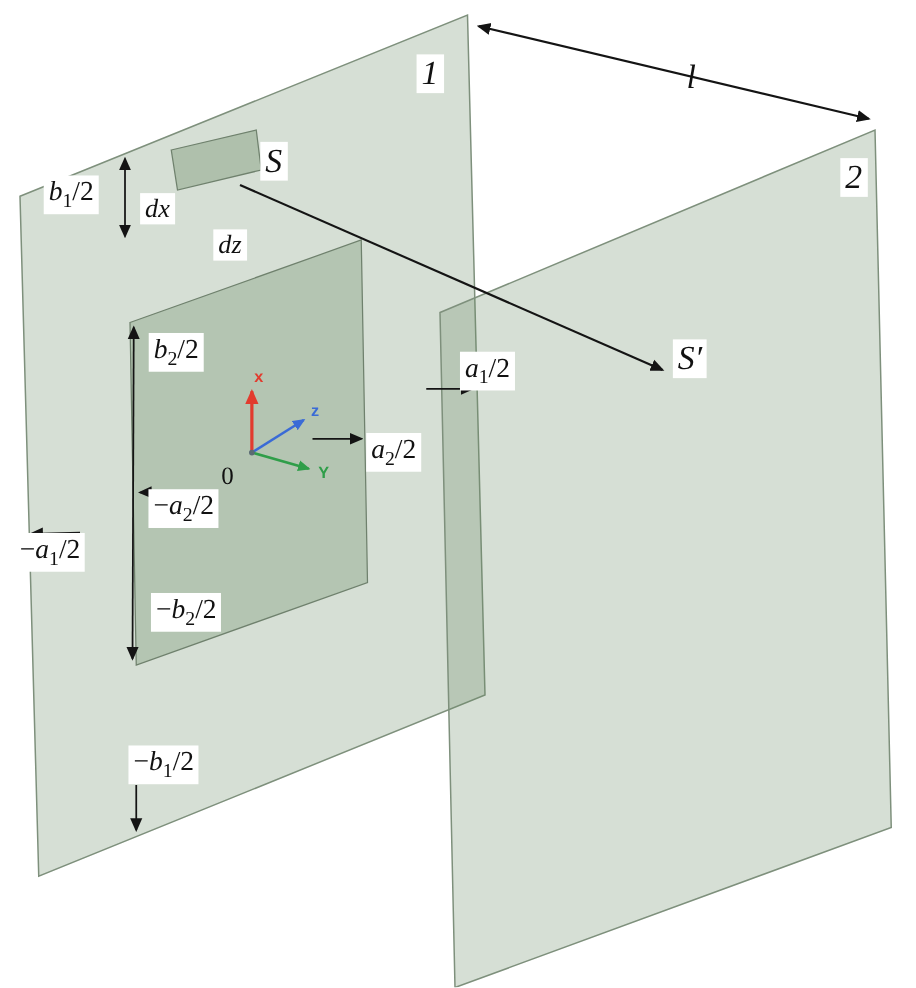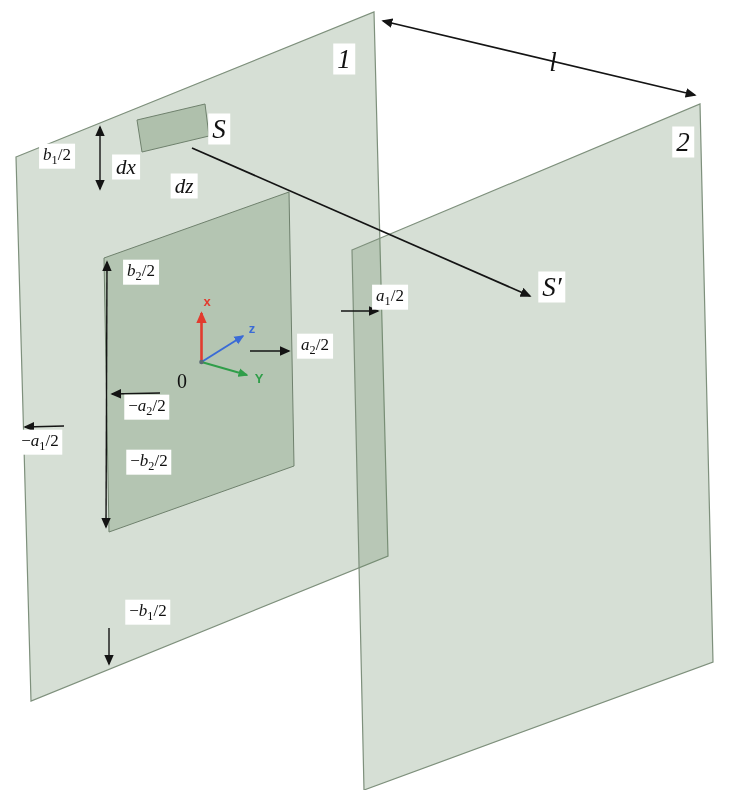--- a/index.html
+++ b/index.html
@@ -4,21 +4,21 @@
 <style>
   html,body{margin:0;padding:0;background:#fff;}
   .canvas{position:relative;width:733px;height:790px;background:#ffffff;overflow:hidden;
           font-family:"Liberation Serif","DejaVu Serif",serif;}
   .canvas svg{position:absolute;left:0;top:0;}
   .plate{fill:rgb(104,138,99);fill-opacity:0.27;stroke:#7e907c;stroke-width:1.2;}
   .inner{fill:rgb(104,138,99);fill-opacity:0.30;stroke:#6f816d;stroke-width:1;}
   .patch{fill:rgb(104,138,99);fill-opacity:0.36;stroke:#6f816d;stroke-width:1;}
   .dim{stroke:#141414;stroke-width:1.4;fill:none;}
   .dim2{stroke:#141414;stroke-width:1.7;fill:none;}
-  .lbl{position:absolute;transform:translate(-50%,-50%);font-size:17px;color:#111;
+  .lbl{position:absolute;transform:translate(-50%,-50%);font-size:22px;color:#111;
        white-space:nowrap;line-height:1;}
   .box{background:#ffffff;padding:2px 4px;}
   .it{font-style:italic;}
   sub{font-size:0.72em;font-style:normal;}
   .big{font-size:27px;font-style:italic;}
   .med{font-size:21px;font-style:italic;}
   .zero{font-size:20px;}
   .ax{font-family:"Liberation Sans","DejaVu Sans",sans-serif;font-size:13px;
       font-weight:700;font-style:normal;}
   .ax-x{color:#e23b2e;}
@@ -75,45 +75,45 @@
     <line x1="201.5" y1="362" x2="201.5" y2="313" stroke="#e23b2e" stroke-width="2.6" marker-end="url(#mr)"></line>
     <line x1="201.5" y1="362" x2="243" y2="336" stroke="#3a6bd6" stroke-width="2" marker-end="url(#mb)"></line>
     <line x1="201.5" y1="362" x2="247" y2="375" stroke="#2f9e49" stroke-width="2" marker-end="url(#mg)"></line>
     <circle cx="201.5" cy="362" r="2.3" fill="#5a6a74"></circle>
   </svg>
 
   <div class="lbl box" style="left:57px;top:156px"><span class="it">b</span><sub>1</sub><span>/2</span></div>
 
   <div class="lbl box med" style="left:126px;top:167px">dx</div>
 
-  <div class="lbl box med" style="left:184px;top:186px">dz</div>
+  <div class="lbl box med" style="left:184px;top:196px">dz</div>
 
   <div class="lbl box big" style="left:219px;top:129px">S</div>
 
   <div class="lbl box big" style="left:344px;top:59px">1</div>
 
   <div class="lbl big" style="left:553px;top:62px">l</div>
 
   <div class="lbl box big" style="left:683px;top:142px">2</div>
 
   <div class="lbl box big" style="left:552px;top:287px">S′</div>
 
-  <div class="lbl box" style="left:141px;top:272px"><span class="it">b</span><sub>2</sub><span>/2</span></div>
+  <div class="lbl box" style="left:141px;top:282px"><span class="it">b</span><sub>2</sub><span>/2</span></div>
 
-  <div class="lbl box" style="left:315px;top:346px"><span class="it">a</span><sub>2</sub><span>/2</span></div>
+  <div class="lbl box" style="left:315px;top:362px"><span class="it">a</span><sub>2</sub><span>/2</span></div>
 
   <div class="lbl box" style="left:390px;top:297px"><span class="it">a</span><sub>1</sub><span>/2</span></div>
 
   <div class="lbl box" style="left:147px;top:407px"><span>−</span><span class="it">a</span><sub>2</sub><span>/2</span></div>
 
   <div class="lbl box" style="left:40px;top:442px"><span>−</span><span class="it">a</span><sub>1</sub><span>/2</span></div>
 
-  <div class="lbl box" style="left:149px;top:462px"><span>−</span><span class="it">b</span><sub>2</sub><span>/2</span></div>
+  <div class="lbl box" style="left:149px;top:490px"><span>−</span><span class="it">b</span><sub>2</sub><span>/2</span></div>
 
-  <div class="lbl box" style="left:148px;top:612px"><span>−</span><span class="it">b</span><sub>1</sub><span>/2</span></div>
+  <div class="lbl box" style="left:131px;top:612px"><span>−</span><span class="it">b</span><sub>1</sub><span>/2</span></div>
 
   <div class="lbl zero" style="left:182px;top:381px">0</div>
 
   <div class="lbl ax ax-x" style="left:207px;top:301px">x</div>
   <div class="lbl ax ax-z" style="left:252px;top:328px">z</div>
   <div class="lbl ax ax-y" style="left:259px;top:378px">Y</div>
 
 </div>
 
 </body></html>

